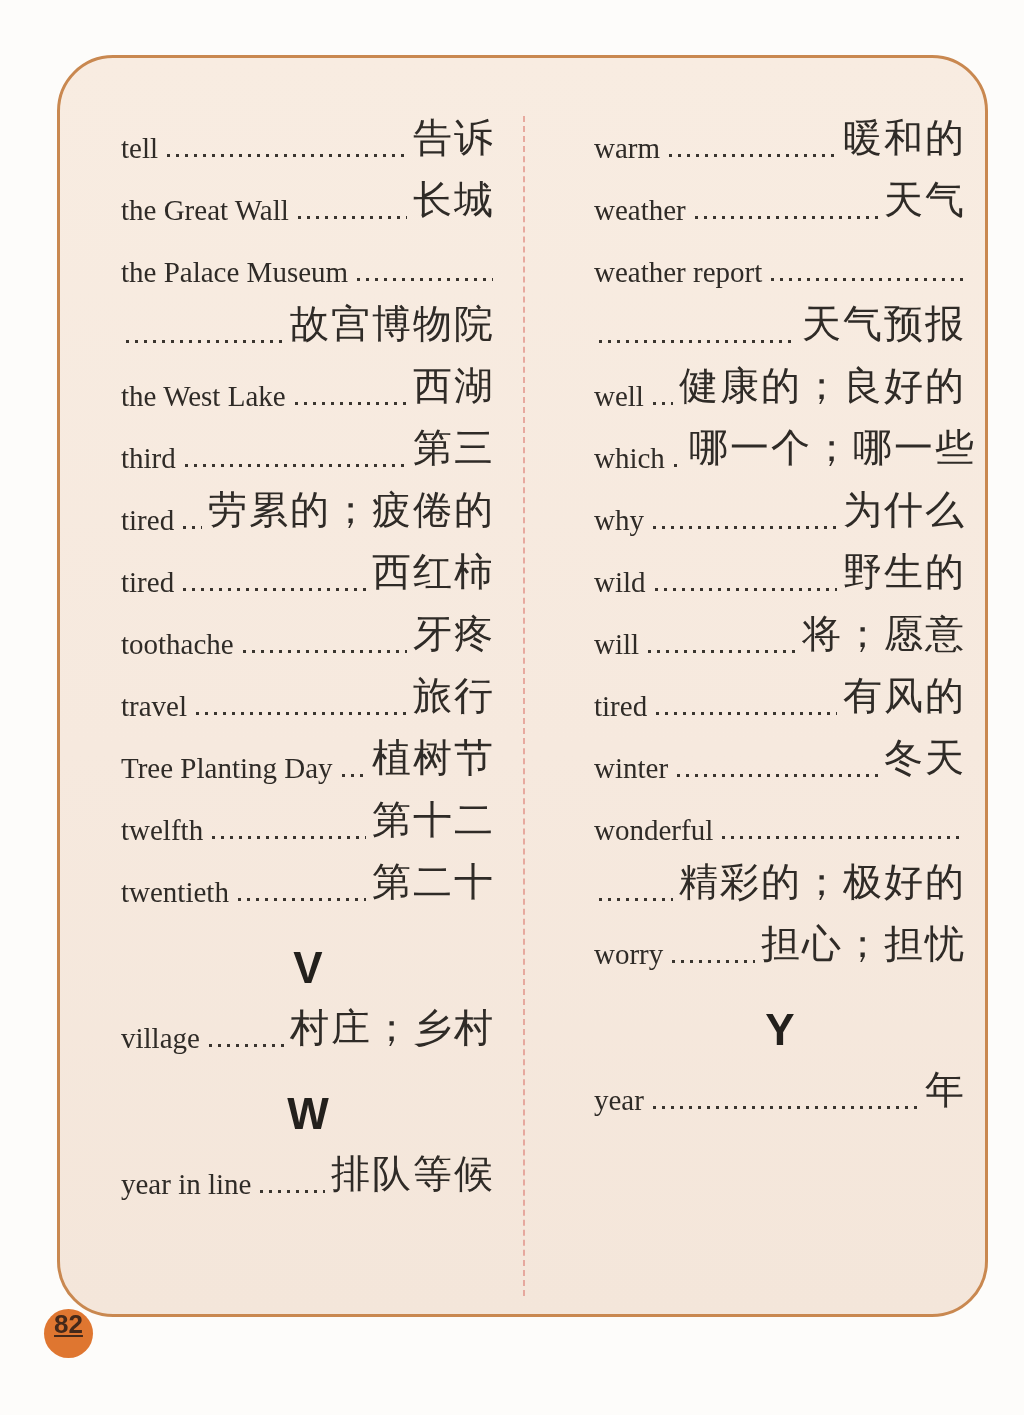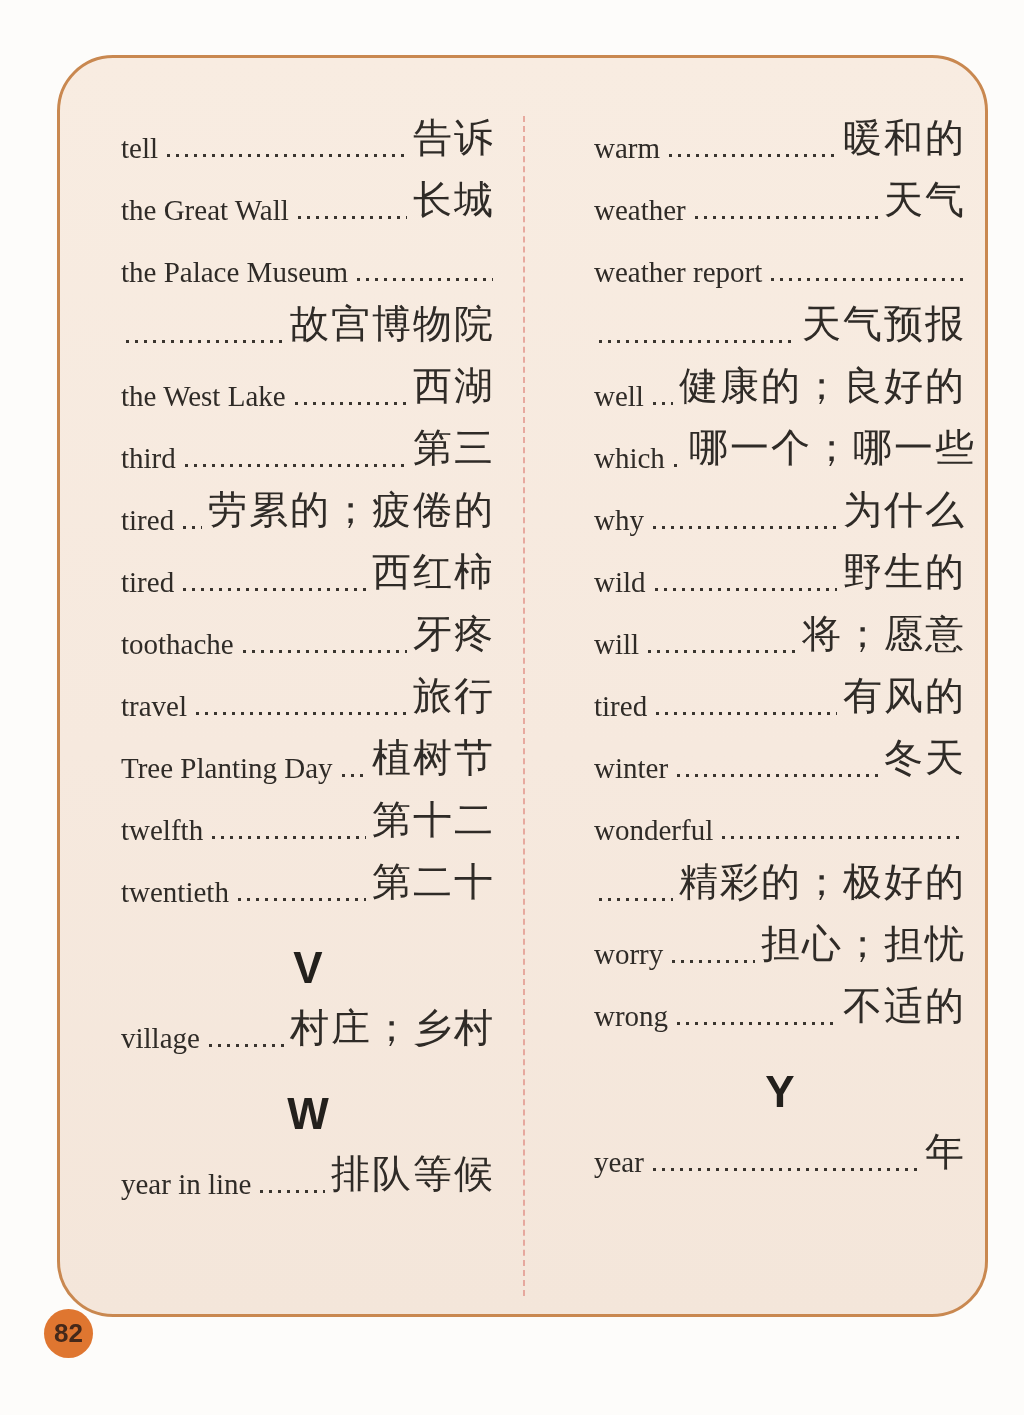--- a/index.html
+++ b/index.html
@@ -75,26 +75,27 @@
     font-size:44px;
     color:#23201c;
   }
   .badge{
     position:absolute;
     left:44px;top:1309px;
     width:49px;height:49px;
     border-radius:50%;
     background:#df7630;
     display:flex;
-    align-items:center;
+    align-items:flex-start;
     justify-content:center;
     font-family:"Liberation Sans", sans-serif;
     font-weight:bold;
     font-size:26px;
     color:#45291a;
+    text-decoration:underline;
   }
   .ghost-layer{
     position:absolute;left:0;top:0;width:1024px;height:1415px;
     pointer-events:none;
   }
   .ghost{
     position:absolute;
     transform:scaleX(-1);
     color:#7d7468;
     opacity:.14;
@@ -277,25 +278,20 @@
       </div>
       <div class="vrow zh-only">
         <div class="leader"></div>
         <span class="zh">精彩的；极好的</span>
       </div>
       <div class="vrow">
         <span class="en">worry</span>
         <div class="leader"></div>
         <span class="zh">担心；担忧</span>
       </div>
-      <div class="vrow">
-        <span class="en">wrong</span>
-        <div class="leader"></div>
-        <span class="zh">不适的</span>
-      </div>
       <div class="vheader">Y</div>
       <div class="vrow">
         <span class="en">year</span>
         <div class="leader"></div>
         <span class="zh">年</span>
       </div>
     </div>
 </div>
 
 <div class="badge">

